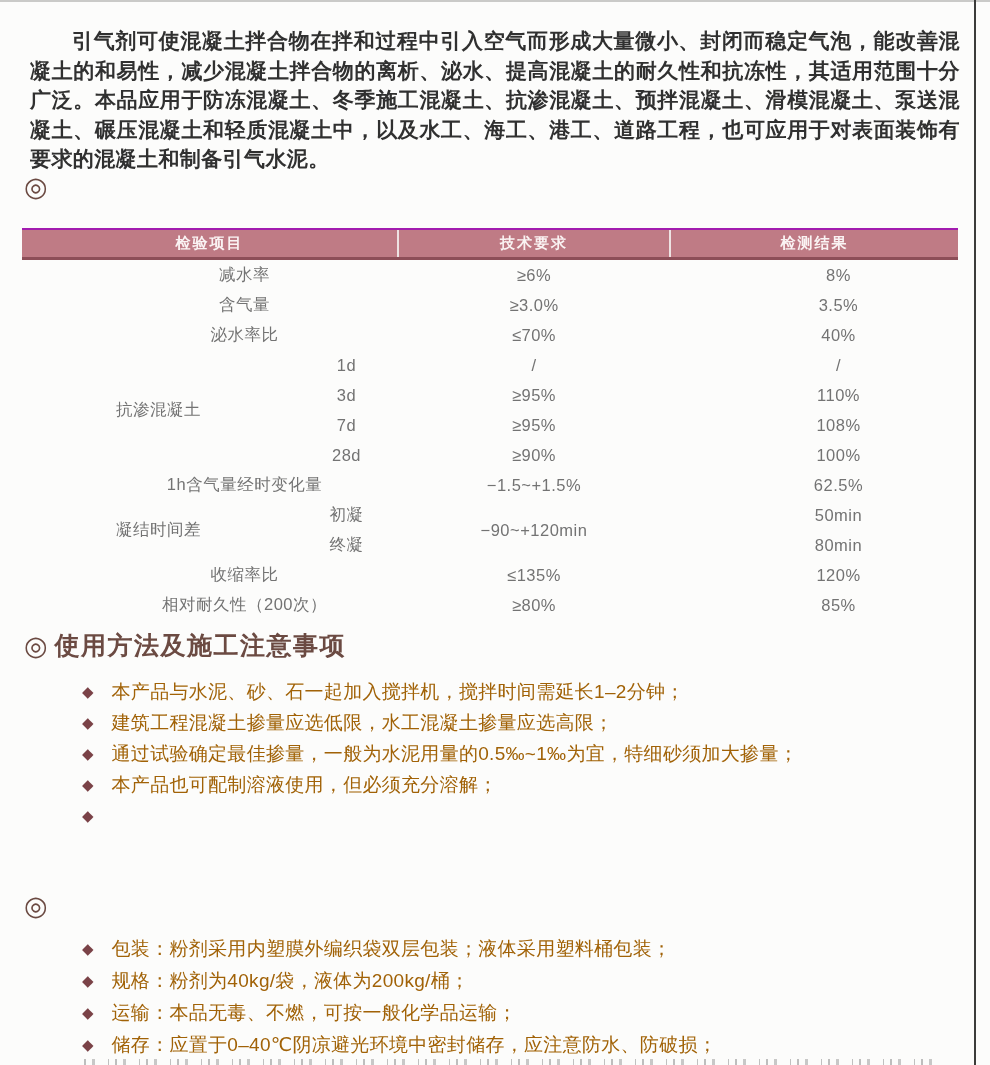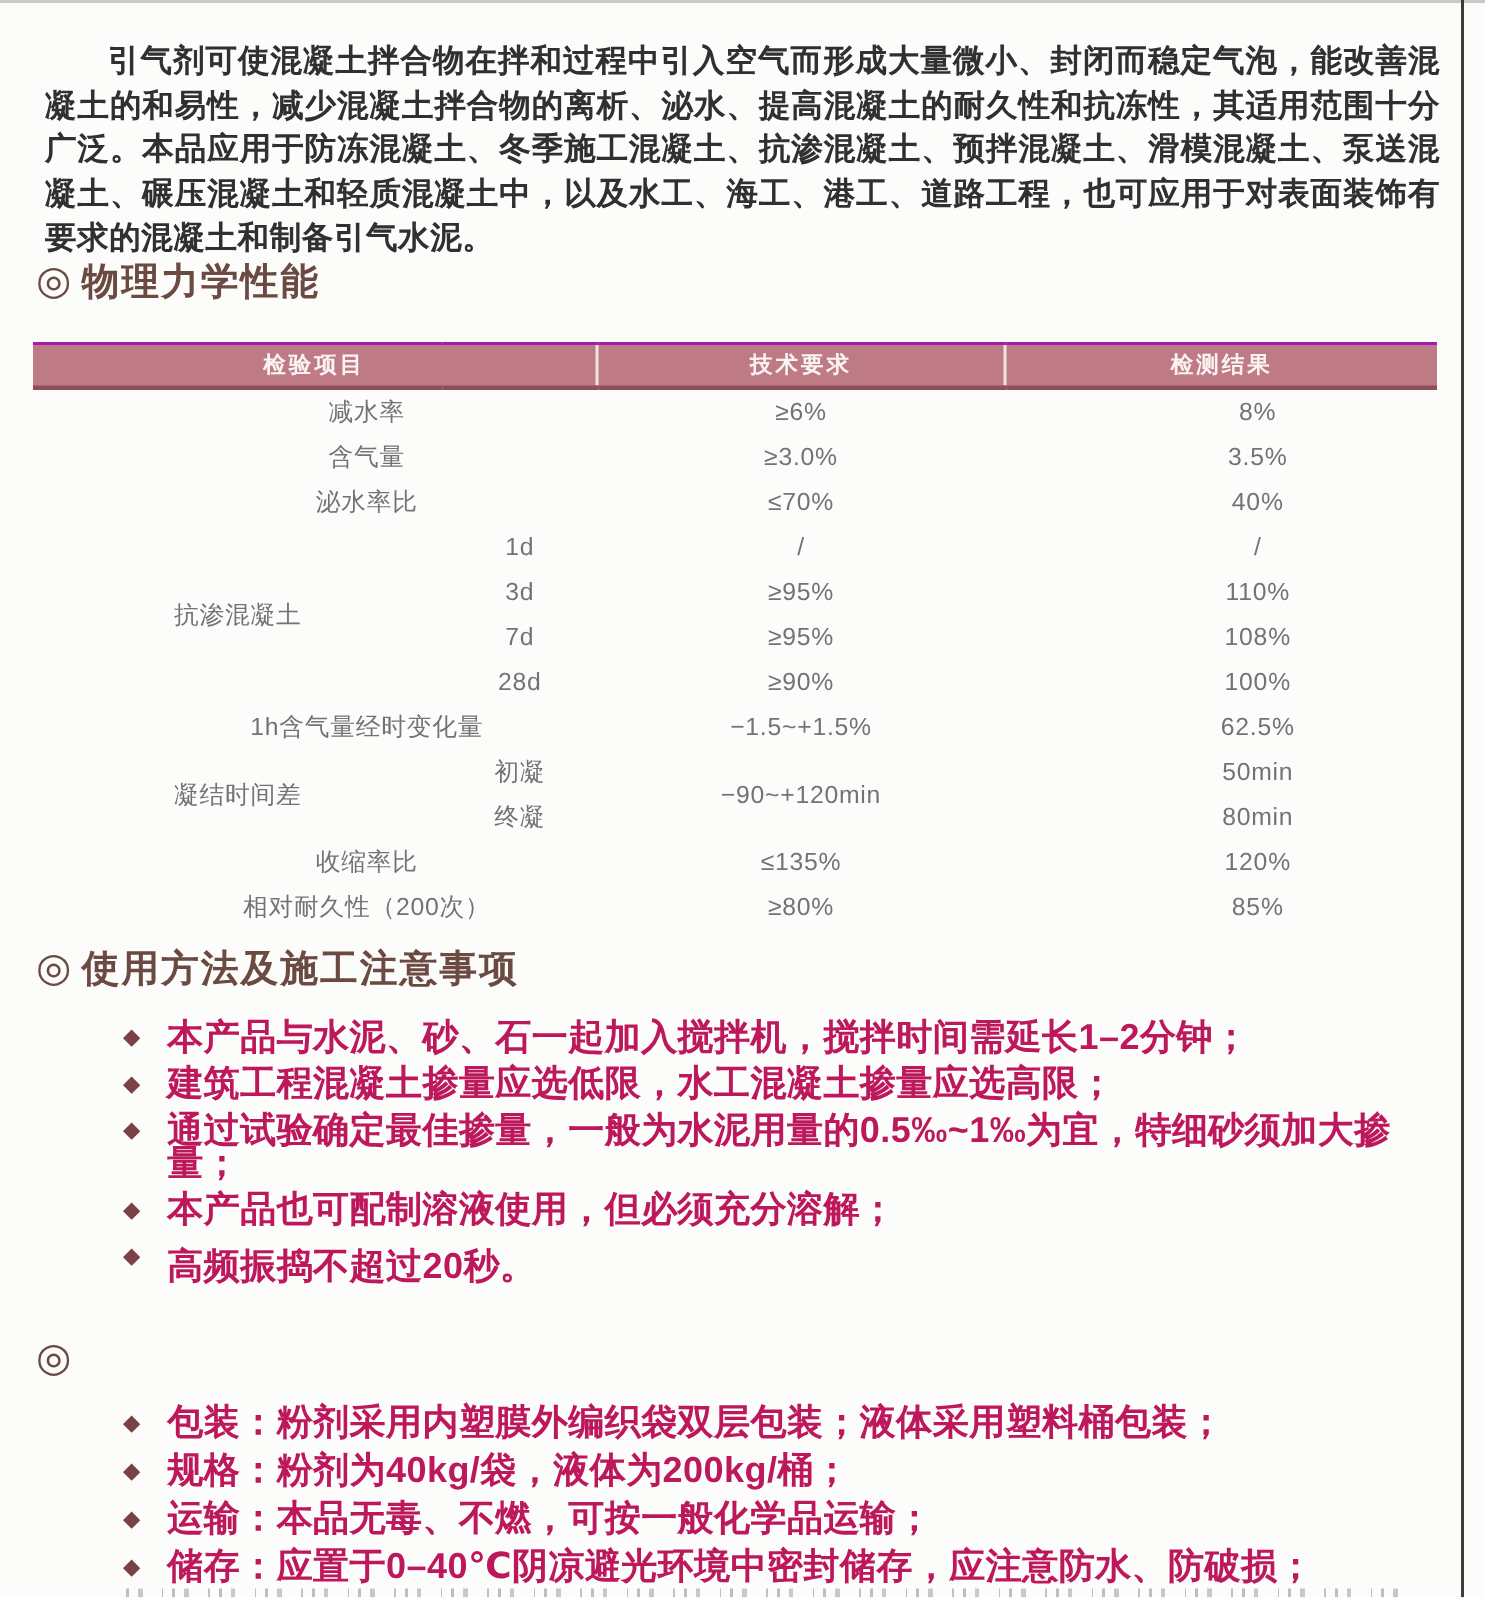--- a/index.html
+++ b/index.html
@@ -40,21 +40,21 @@
   td.c-item2{padding-left:70px;}
   td.c-res{padding-left:50px;}
   td.c-group{letter-spacing:1px;}
 
   .bullets{position:absolute;left:80px;width:882px;margin:0;padding:0;list-style:none;}
   #usage-list{top:681px;}
   #pack-list{top:938px;}
   .bullets li{display:flex;align-items:flex-start;margin-bottom:9px;}
   #pack-list li{margin-bottom:10px;}
   .dia{flex:0 0 auto;color:#7a4247;font-size:15px;line-height:22px;margin:0 18px 0 2px;}
-  .btext{flex:1;font-size:24px;line-height:22px;color:#be185d;font-weight:700;letter-spacing:.3px;}
+  .btext{flex:1;font-size:19px;line-height:22px;color:#a16207;font-weight:400;letter-spacing:.3px;}
   .btext .cont{margin-top:7px;}
 
   .clipped-row{
     position:absolute;top:1059px;left:84px;width:856px;height:6px;opacity:.55;
     background:repeating-linear-gradient(90deg,
       #8b8b8b 0 2px,transparent 2px 8px,
       #9d9d9d 8px 11px,transparent 11px 24px,
       #8f8f8f 24px 25px,transparent 25px 31px);
   }
 </style>
@@ -63,21 +63,20 @@
 
 <div class="page">
 
   <div class="scan-top"></div>
   <div class="scan-right"></div>
 
   <p class="intro">引气剂可使混凝土拌合物在拌和过程中引入空气而形成大量微小、封闭而稳定气泡，能改善混凝土的和易性，减少混凝土拌合物的离析、泌水、提高混凝土的耐久性和抗冻性，其适用范围十分广泛。本品应用于防冻混凝土、冬季施工混凝土、抗渗混凝土、预拌混凝土、滑模混凝土、泵送混凝土、碾压混凝土和轻质混凝土中，以及水工、海工、港工、道路工程，也可应用于对表面装饰有要求的混凝土和制备引气水泥。</p>
 
   <h2 class="sec" id="sec-physical">
     <span class="marker">◎</span>
-    <span>物理力学性能</span>
   </h2>
 
   <table class="perf-table">
     <colgroup>
         <col style="width:273px">
         <col style="width:103px">
         <col style="width:272px">
         <col style="width:288px">
       </colgroup>
     <thead>
@@ -170,21 +169,20 @@
       <span class="dia">◆</span>
       <span class="btext">通过试验确定最佳掺量，一般为水泥用量的0.5‰~1‰为宜，特细砂须加大掺量；</span>
     </li>
     <li>
       <span class="dia">◆</span>
       <span class="btext">本产品也可配制溶液使用，但必须充分溶解；</span>
     </li>
     <li>
       <span class="dia">◆</span>
       <span class="btext">
-        <div class="cont">高频振捣不超过20秒。</div>
       </span>
     </li>
   </ul>
 
   <h2 class="sec" id="sec-packaging">
     <span class="marker">◎</span>
   </h2>
 
   <ul class="bullets" id="pack-list">
     <li>

